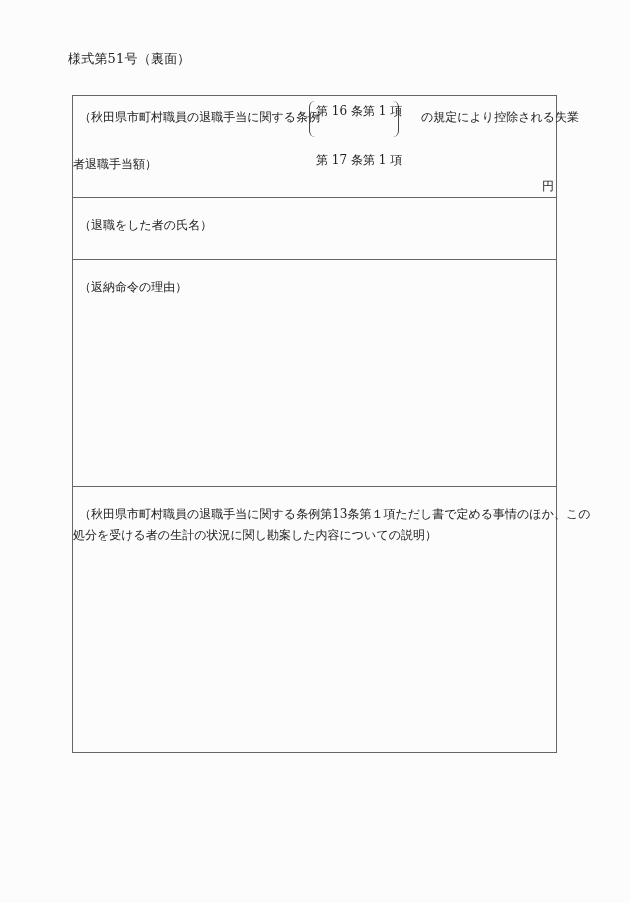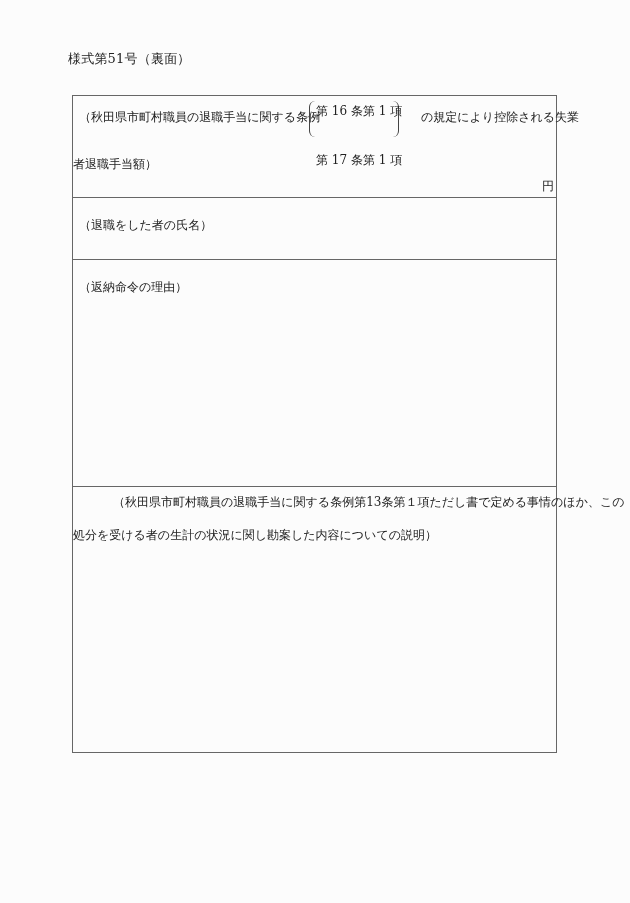--- a/index.html
+++ b/index.html
@@ -41,16 +41,16 @@
 
   <div class="cell c2">
     <span class="line" style="left:6px; top:19px;">（退職をした者の氏名）</span>
   </div>
 
   <div class="cell c3">
     <span class="line" style="left:6px; top:19px;">（返納命令の理由）</span>
   </div>
 
   <div class="cell c4">
-    <span class="line" style="left:6px; top:7px;margin-left:34px;">（秋田県市町村職員の退職手当に関する条例第13条第１項ただし書で定める事情のほか、この</span>
+    <span class="line" style="left:6px; top:19px;">（秋田県市町村職員の退職手当に関する条例第13条第１項ただし書で定める事情のほか、この</span>
     <span class="line" style="left:0px; top:40px;">処分を受ける者の生計の状況に関し勘案した内容についての説明）</span>
   </div>
 </div>
 
 </body></html>

